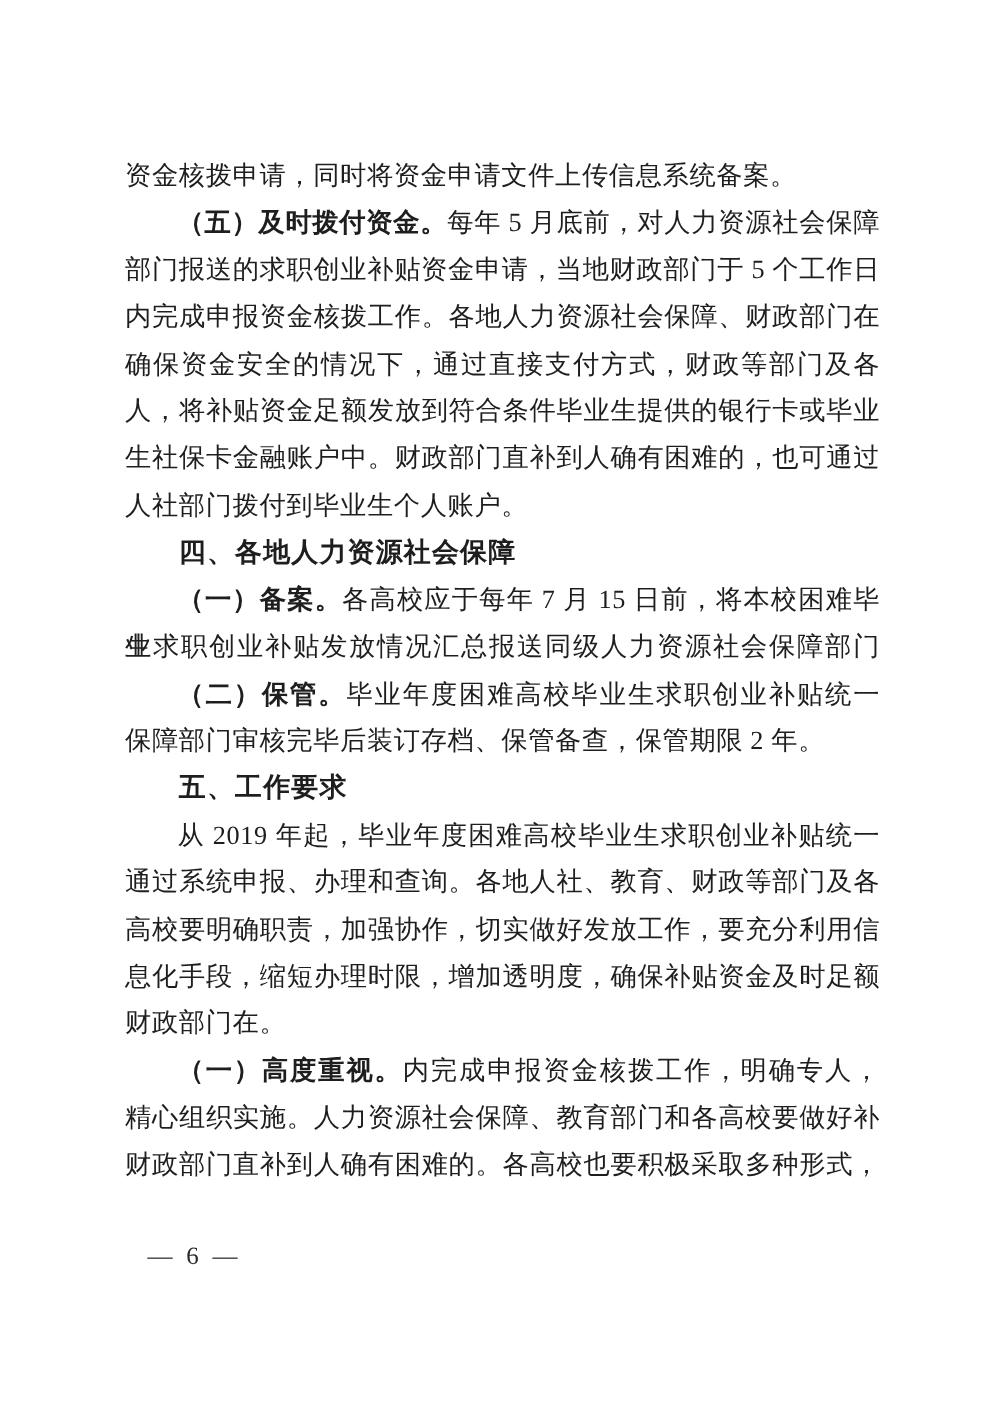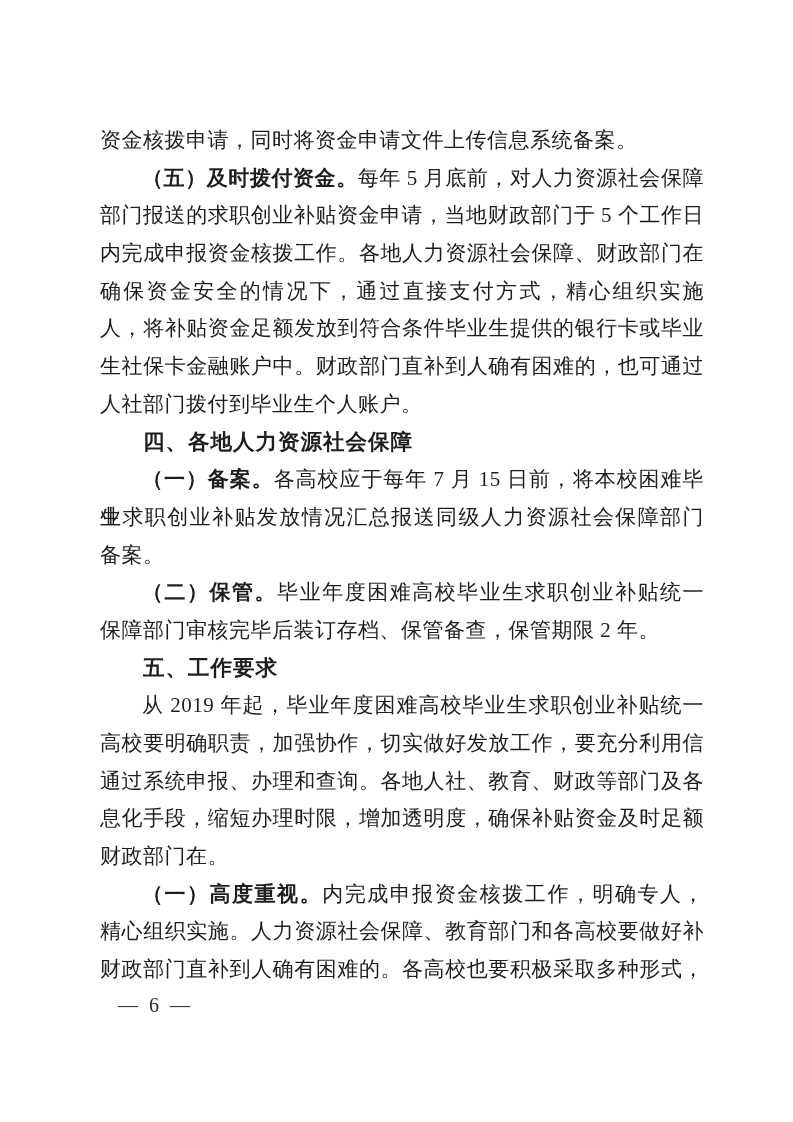--- a/index.html
+++ b/index.html
@@ -63,34 +63,33 @@
 </style>
 </head>
 <body>
 
 <div class="page">
   <div class="doc-body" id="doc">
       <div class="line align-left"><span class="seg-normal">资金核拨申请，同时将资金申请文件上传信息系统备案。</span></div>
       <div class="line align-justify indent"><span class="seg-lead">（五）及时拨付资金。</span><span class="seg-normal">每年 5 月底前，对人力资源社会保障</span></div>
       <div class="line align-justify"><span class="seg-normal">部门报送的求职创业补贴资金申请，当地财政部门于 5 个工作日</span></div>
       <div class="line align-justify"><span class="seg-normal">内完成申报资金核拨工作。各地人力资源社会保障、财政部门在</span></div>
-      <div class="line align-justify"><span class="seg-normal">确保资金安全的情况下，通过直接支付方式，精心组织实施</span></div>
+      <div class="line align-justify"><span class="seg-normal">确保资金安全的情况下，通过直接支付方式，财政等部门及各</span></div>
       <div class="line align-justify"><span class="seg-normal">人，将补贴资金足额发放到符合条件毕业生提供的银行卡或毕业</span></div>
       <div class="line align-justify"><span class="seg-normal">生社保卡金融账户中。财政部门直补到人确有困难的，也可通过</span></div>
       <div class="line align-left"><span class="seg-normal">人社部门拨付到毕业生个人账户。</span></div>
       <div class="line align-left indent style-heading"><span class="seg-normal">四、各地人力资源社会保障</span></div>
       <div class="line align-justify indent"><span class="seg-lead">（一）备案。</span><span class="seg-normal">各高校应于每年 7 月 15 日前，将本校困难毕业</span></div>
       <div class="line align-justify"><span class="seg-normal">生求职创业补贴发放情况汇总报送同级人力资源社会保障部门</span></div>
-      <div class="line align-left"><span class="seg-normal">备案。</span></div>
       <div class="line align-justify indent"><span class="seg-lead">（二）保管。</span><span class="seg-normal">毕业年度困难高校毕业生求职创业补贴统一</span></div>
       <div class="line align-left"><span class="seg-normal">保障部门审核完毕后装订存档、保管备查，保管期限 2 年。</span></div>
       <div class="line align-left indent style-heading"><span class="seg-normal">五、工作要求</span></div>
       <div class="line align-justify indent"><span class="seg-normal">从 2019 年起，毕业年度困难高校毕业生求职创业补贴统一</span></div>
+      <div class="line align-justify"><span class="seg-normal">通过系统申报、办理和查询。各地人社、教育、财政等部门及各</span></div>
       <div class="line align-justify"><span class="seg-normal">高校要明确职责，加强协作，切实做好发放工作，要充分利用信</span></div>
-      <div class="line align-justify"><span class="seg-normal">通过系统申报、办理和查询。各地人社、教育、财政等部门及各</span></div>
       <div class="line align-justify"><span class="seg-normal">息化手段，缩短办理时限，增加透明度，确保补贴资金及时足额</span></div>
       <div class="line align-left"><span class="seg-normal">财政部门在。</span></div>
       <div class="line align-justify indent"><span class="seg-lead">（一）高度重视。</span><span class="seg-normal">内完成申报资金核拨工作，明确专人，</span></div>
       <div class="line align-justify"><span class="seg-normal">精心组织实施。人力资源社会保障、教育部门和各高校要做好补</span></div>
       <div class="line align-justify"><span class="seg-normal">财政部门直补到人确有困难的。各高校也要积极采取多种形式，</span></div>
     </div>
   <div class="page-footer">— 6 —</div>
 </div>
 
 </body></html>

